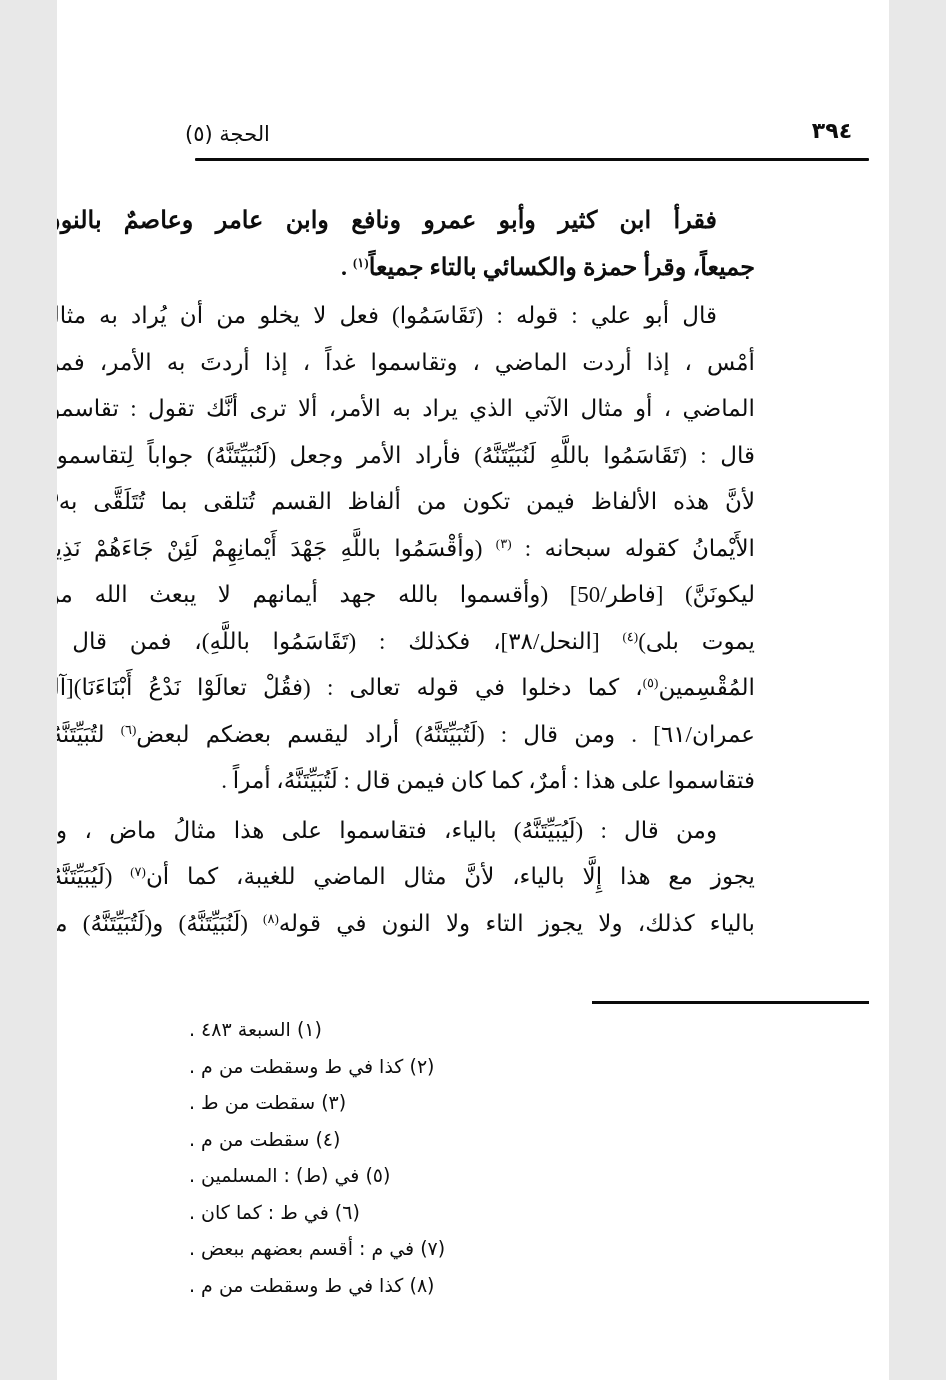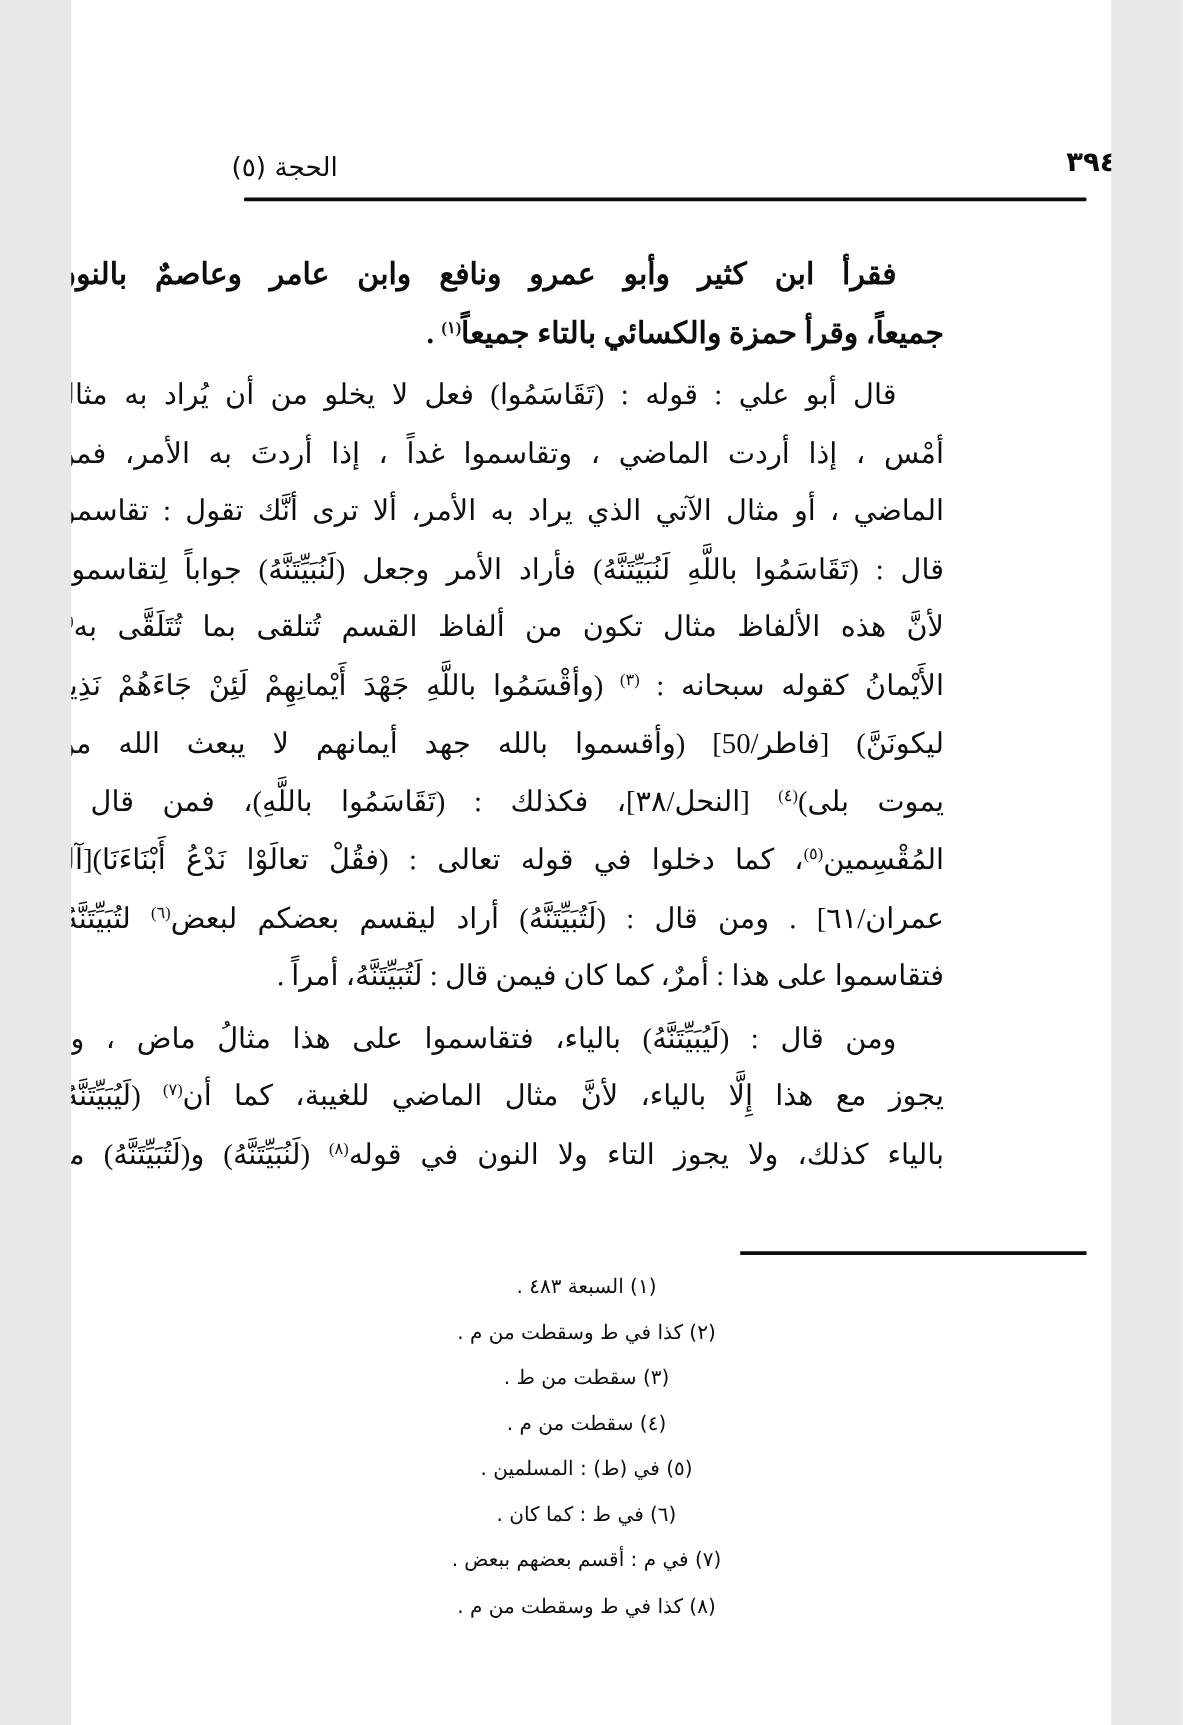--- a/index.html
+++ b/index.html
@@ -13,21 +13,21 @@
     overflow:hidden;
     direction:rtl;
   }
   
   .running-title{
     position:absolute;left:128px;top:122px;
     font-size:21px;letter-spacing:0;
     direction:rtl;
   }
   .page-number{
-    position:absolute;left:785px;top:118px;width:62px;
+    position:absolute;left:744px;top:118px;width:62px;
     font-size:22px;font-weight:bold;text-align:center;
     direction:rtl;
   }
   .header-rule{
     position:absolute;left:138px;top:158px;width:674px;height:3px;
     background:#0b0b0b;border-radius:1px;
   }
   
   .body-text{
     position:absolute;right:134px;top:197px;width:712px;
@@ -50,22 +50,22 @@
     vertical-align:8px;
     line-height:0;
   }
   
   .footnote-separator{
     position:absolute;left:535px;top:1001px;width:277px;height:3px;
     background:#0b0b0b;
   }
   .footnotes{
     position:absolute;right:140px;top:1011px;width:560px;
-    direction:rtl;text-align:center;
-    font-size:16px;line-height:36.5px;
+    direction:rtl;text-align:left;
+    font-size:19px;line-height:36.5px;
   }
   .fn-line{white-space:nowrap;}
 </style>
 </head>
 <body>
 
 <div class="page">
 
   <div class="running-title">الحجة (٥)</div>
 
@@ -76,21 +76,21 @@
   <div class="body-text">
       <div class="para bold">
         <div class="line indent"><span>فقرأ ابن كثير وأبو عمرو ونافع وابن عامر وعاصمٌ بالنون</span></div>
         <div class="line end"><span>جميعاً، وقرأ حمزة والكسائي بالتاء جميعاً</span><span class="sup">(١)</span><span> .</span></div>
       </div>
       <div class="para">
         <div class="line indent"><span>قال أبو علي : قوله : (تَقَاسَمُوا) فعل لا يخلو من أن يُراد به مثال</span></div>
         <div class="line"><span>أمْس ، إذا أردت الماضي ، وتقاسموا غداً ، إذا أردتَ به الأمر، فمن</span></div>
         <div class="line"><span>الماضي ، أو مثال الآتي الذي يراد به الأمر، ألا ترى أنَّك تقول : تقاسموا</span></div>
         <div class="line"><span>قال : (تَقَاسَمُوا باللَّهِ لَنُبَيِّتَنَّهُ) فأراد الأمر وجعل (لَنُبَيِّتَنَّهُ) جواباً لِتقاسموا؛</span></div>
-        <div class="line"><span>لأنَّ هذه الألفاظ مثال تكون من ألفاظ القسم تُتلقى بما تُتَلَقَّى به</span><span class="sup">(٢)</span></div>
+        <div class="line"><span>لأنَّ هذه الألفاظ فيمن تكون من ألفاظ القسم تُتلقى بما تُتَلَقَّى به</span><span class="sup">(٢)</span></div>
         <div class="line"><span>الأَيْمانُ كقوله سبحانه : </span><span class="sup">(٣)</span><span> (وأقْسَمُوا باللَّهِ جَهْدَ أَيْمانِهِمْ لَئِنْ جَاءَهُمْ نَذِيرٌ</span></div>
         <div class="line"><span>ليكونَنَّ) [فاطر/50] (وأقسموا بالله جهد أيمانهم لا يبعث الله من</span></div>
         <div class="line"><span>يموت بلى)</span><span class="sup">(٤)</span><span> [النحل/٣٨]، فكذلك : (تَقَاسَمُوا باللَّهِ)، فمن قال :</span></div>
         <div class="line"><span>المُقْسِمين</span><span class="sup">(٥)</span><span>، كما دخلوا في قوله تعالى : (فقُلْ تعالَوْا نَدْعُ أَبْنَاءَنَا)[آل</span></div>
         <div class="line"><span>عمران/٦١] . ومن قال : (لَتُبَيِّتَنَّهُ) أراد ليقسم بعضكم لبعض</span><span class="sup">(٦)</span><span> لتُبَيِّتَنَّهُ،</span></div>
         <div class="line end"><span>فتقاسموا على هذا : أمرٌ، كما كان فيمن قال : لَتُبَيِّتَنَّهُ، أمراً .</span></div>
       </div>
       <div class="para">
         <div class="line indent"><span>ومن قال : (لَيُبَيِّتَنَّهُ) بالياء، فتقاسموا على هذا مثالُ ماض ، ولا</span></div>
         <div class="line"><span>يجوز مع هذا إِلَّا بالياء، لأنَّ مثال الماضي للغيبة، كما أن</span><span class="sup">(٧)</span><span> (لَيُبَيِّتَنَّهُ)</span></div>

